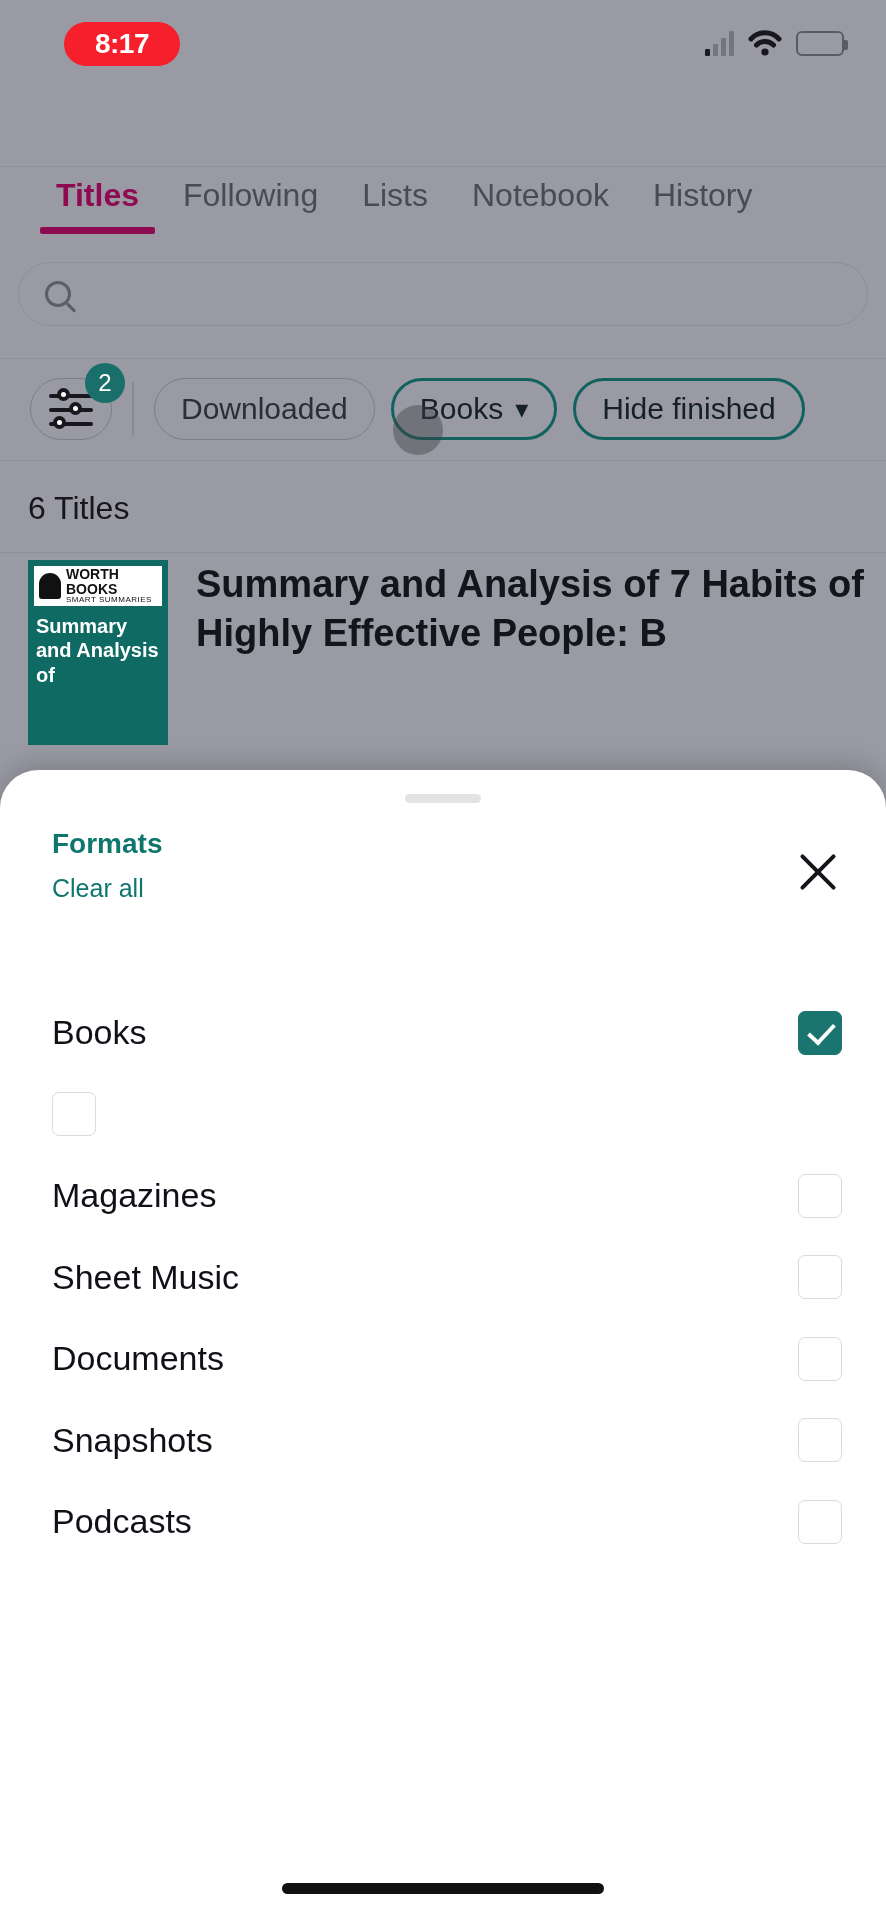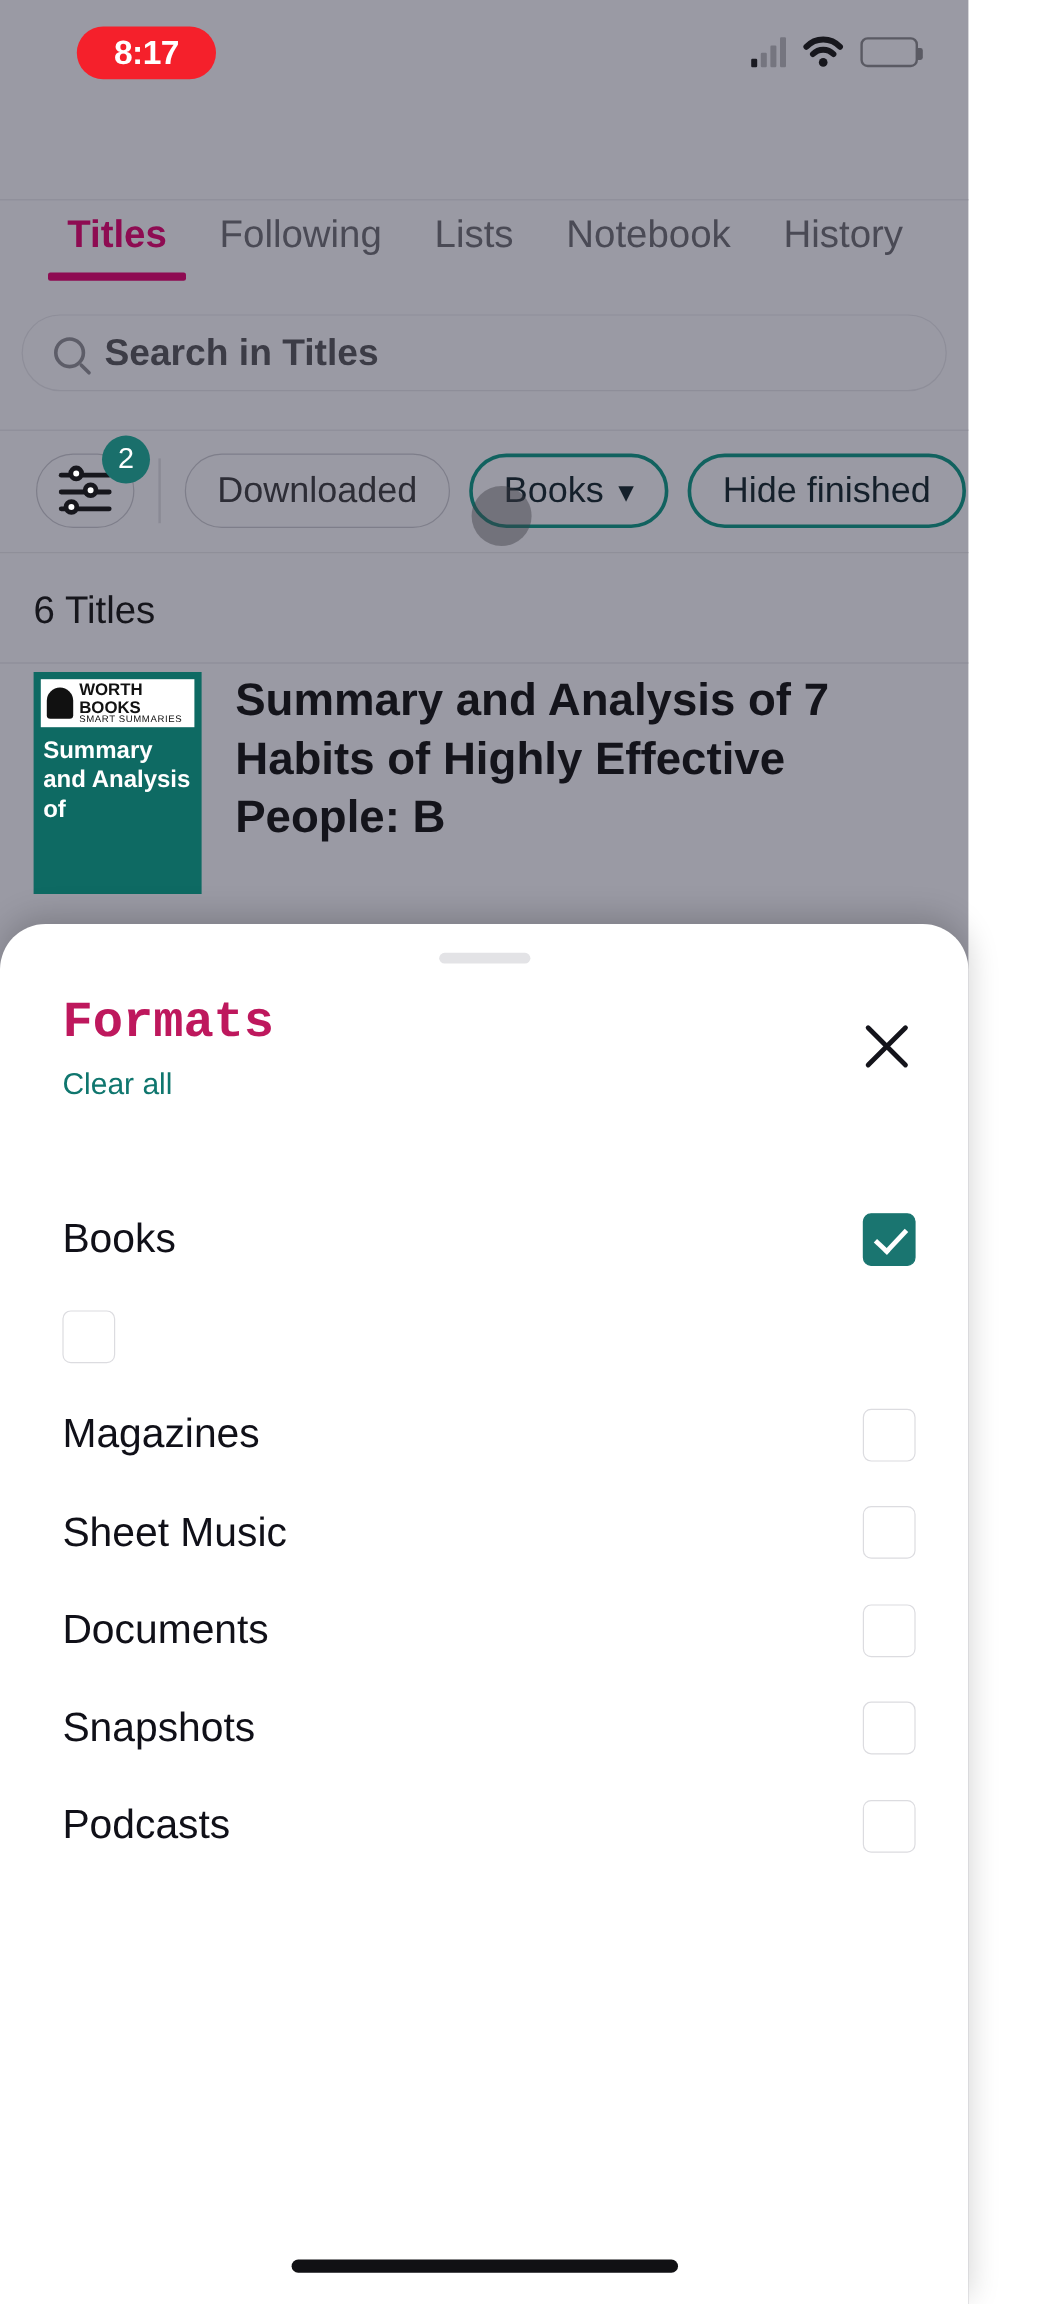--- a/index.html
+++ b/index.html
@@ -4,21 +4,21 @@
 <style>
   * { margin:0; padding:0; box-sizing:border-box; }
   html, body {
     width:886px; height:1920px;
     font-family:"Liberation Sans", sans-serif;
     background:#ffffff;
     overflow:hidden;
   }
   #app {
     position:relative;
-    width:807px; height:1920px;
+    width:886px; height:1920px;
     background:#ffffff;
   }
 
   
   .backdrop {
     position:absolute; inset:0;
     background:#9a9aa4;
   }
 
   
@@ -176,21 +176,21 @@
   .sheet {
     position:absolute; left:0; right:0; top:770px; bottom:0;
     background:#ffffff; border-radius:38px 38px 0 0;
     box-shadow:0 -6px 26px rgba(0,0,0,.18);
   }
   .grabber {
     position:absolute; top:24px; left:50%; transform:translateX(-50%);
     width:76px; height:9px; border-radius:5px; background:#e3e3e6;
   }
   .sheet-head { position:absolute; top:58px; left:52px; right:40px; }
-  .sheet-title { font-size:42px; font-weight:bold; color:#be185d;font-family:Liberation Mono, monospace; }
+  .sheet-title { font-size:28px; font-weight:bold; color:#0f766e; }
   .clear-all { margin-top:14px; font-size:25px; color:#0f766e; }
   .close-x {
     position:absolute; right:44px; top:78px;
     width:48px; height:48px;
   }
   .close-x::before, .close-x::after {
     content:""; position:absolute; left:0; top:22px;
     width:48px; height:4px; background:#14141b; border-radius:2px;
   }
   .close-x::before { transform:rotate(45deg); }
@@ -253,21 +253,20 @@
       <div class="tab active">Titles</div>
       <div class="tab">Following</div>
       <div class="tab">Lists</div>
       <div class="tab">Notebook</div>
       <div class="tab">History</div>
     </div>
 
     <div class="searchwrap">
       <div class="searchbox">
         <span class="mag"></span>
-        <span class="search-ph">Search in Titles</span>
       </div>
     </div>
     <div class="hairline" style="position:absolute;top:358px;left:0;right:0;"></div>
 
     <div class="chipsrow">
       <div class="chip iconchip">
         <span class="slider-icon">
           <span class="bar" style="top:5px;"></span>
           <span class="knob" style="left:8px;top:-1px;"></span>
           <span class="bar" style="top:19px;"></span>

